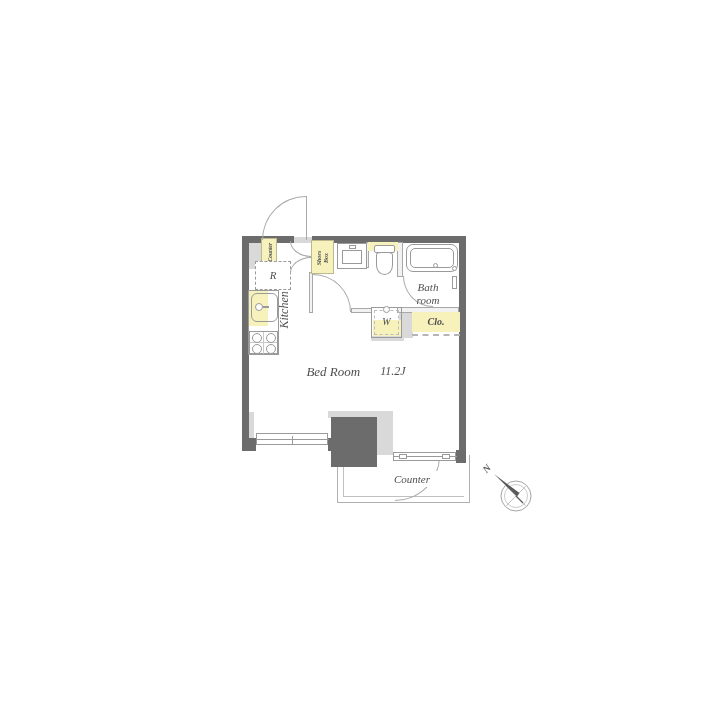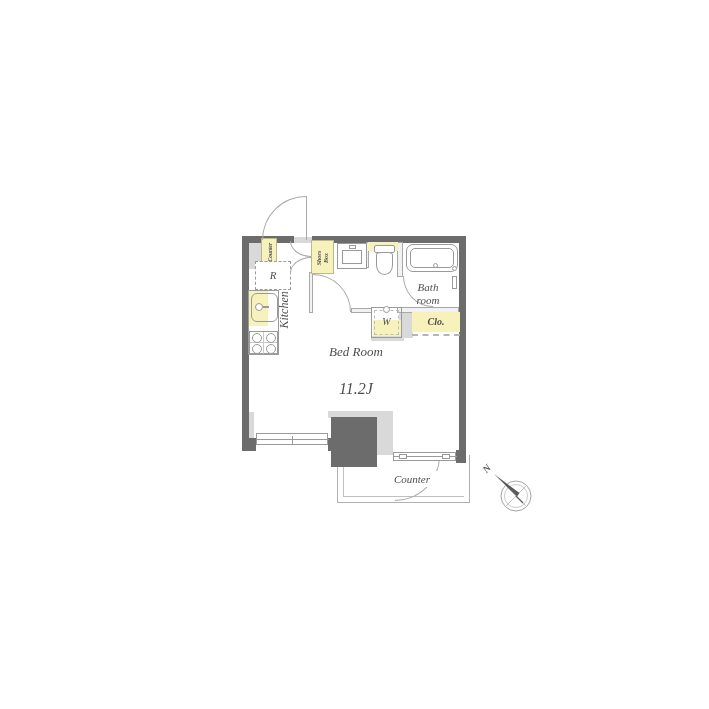--- a/index.html
+++ b/index.html
@@ -135,23 +135,23 @@
 <div class="abs arc arc-tr" style="left:313px;top:274px;width:38px;height:38px;"></div>
 <div class="abs arc arc-bl" style="left:403px;top:276px;width:30px;height:31px;"></div>
 
 <div class="abs center" style="left:255px;top:285px;width:60px;height:50px;pointer-events:none;">
   <span class="lbl rot270" style="font-size:12px;">Kitchen</span>
 </div>
 <div class="abs center" style="left:400px;top:280px;width:56px;height:28px;flex-direction:column;">
   <span class="lbl" style="font-size:11px;">Bath</span>
   <span class="lbl" style="font-size:11px;text-align:right;">room</span>
 </div>
-<div class="abs center" style="left:306px;top:355px;width:100px;height:34px;flex-direction:column;gap:20px;">
+<div class="abs center" style="left:306px;top:355px;width:100px;height:34px;flex-direction:row;gap:20px;">
   <span class="lbl" style="font-size:13px;">Bed Room</span>
-  <span class="lbl" style="font-size:16px;text-align:center;">11.2J</span>
+  <span class="lbl" style="font-size:12px;text-align:center;">11.2J</span>
 </div>
 <div class="abs center" style="left:376px;top:471px;width:72px;height:16px;background:#fff;">
   <span class="lbl" style="font-size:11px;">Counter</span>
 </div>
 
 <div class="abs" style="left:482px;top:460px;width:60px;height:60px;">
   <svg width="60" height="60" viewBox="0 0 60 60">
     <circle cx="34" cy="36" r="15" fill="none" stroke="#a5a5a5" stroke-width="1"></circle>
     <circle cx="34" cy="36" r="11.5" fill="none" stroke="#bdbdbd" stroke-width="0.8"></circle>
     <line x1="23" y1="25" x2="45" y2="47" stroke="#b5b5b5" stroke-width="0.8"></line>

